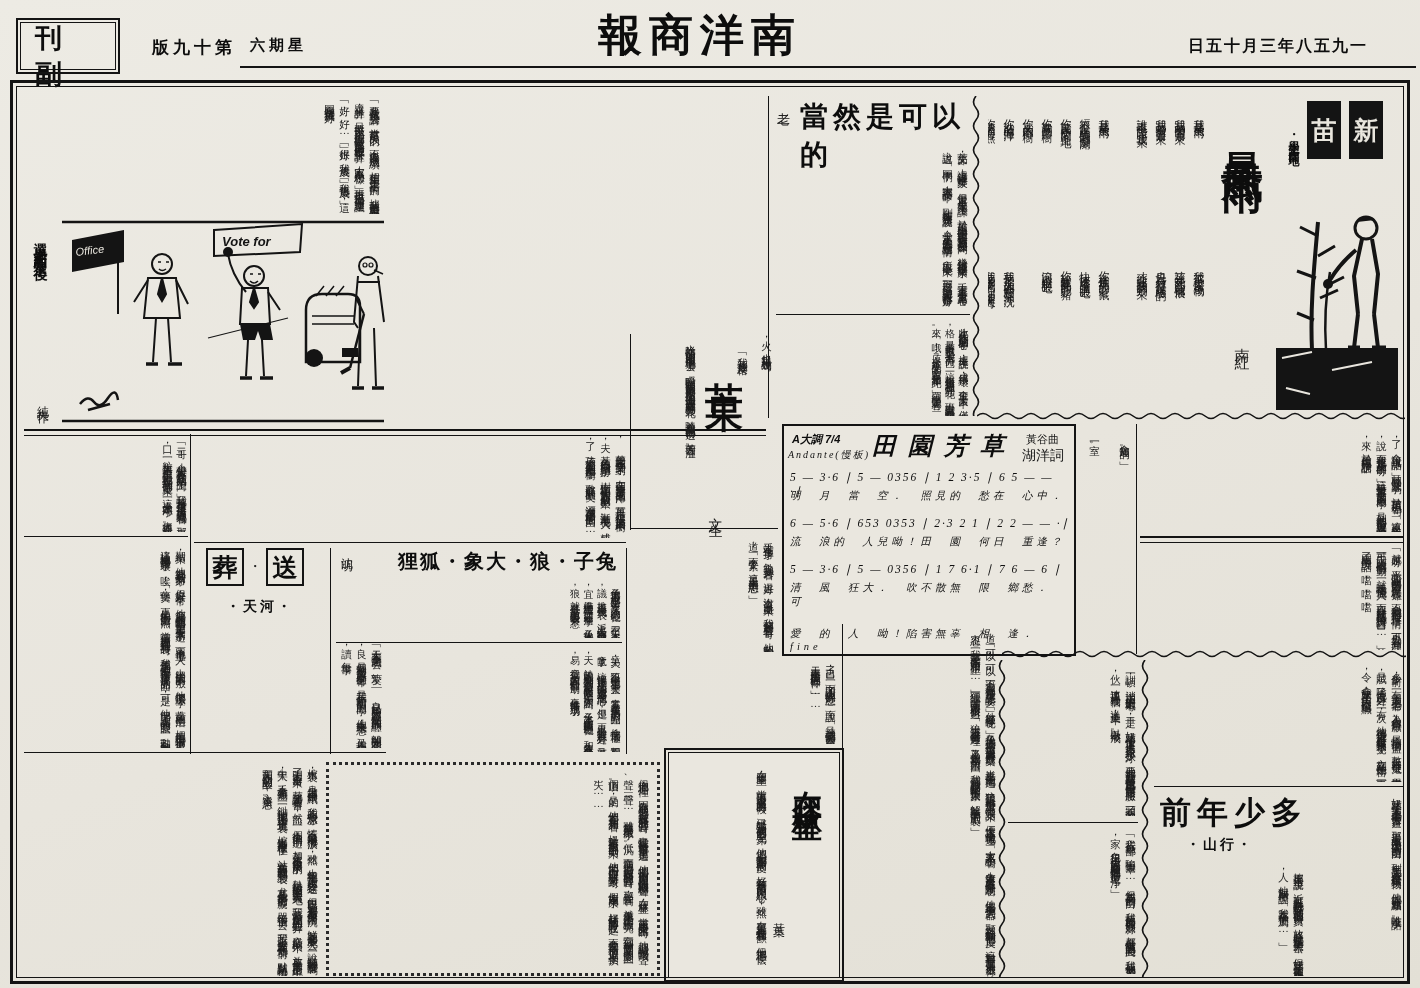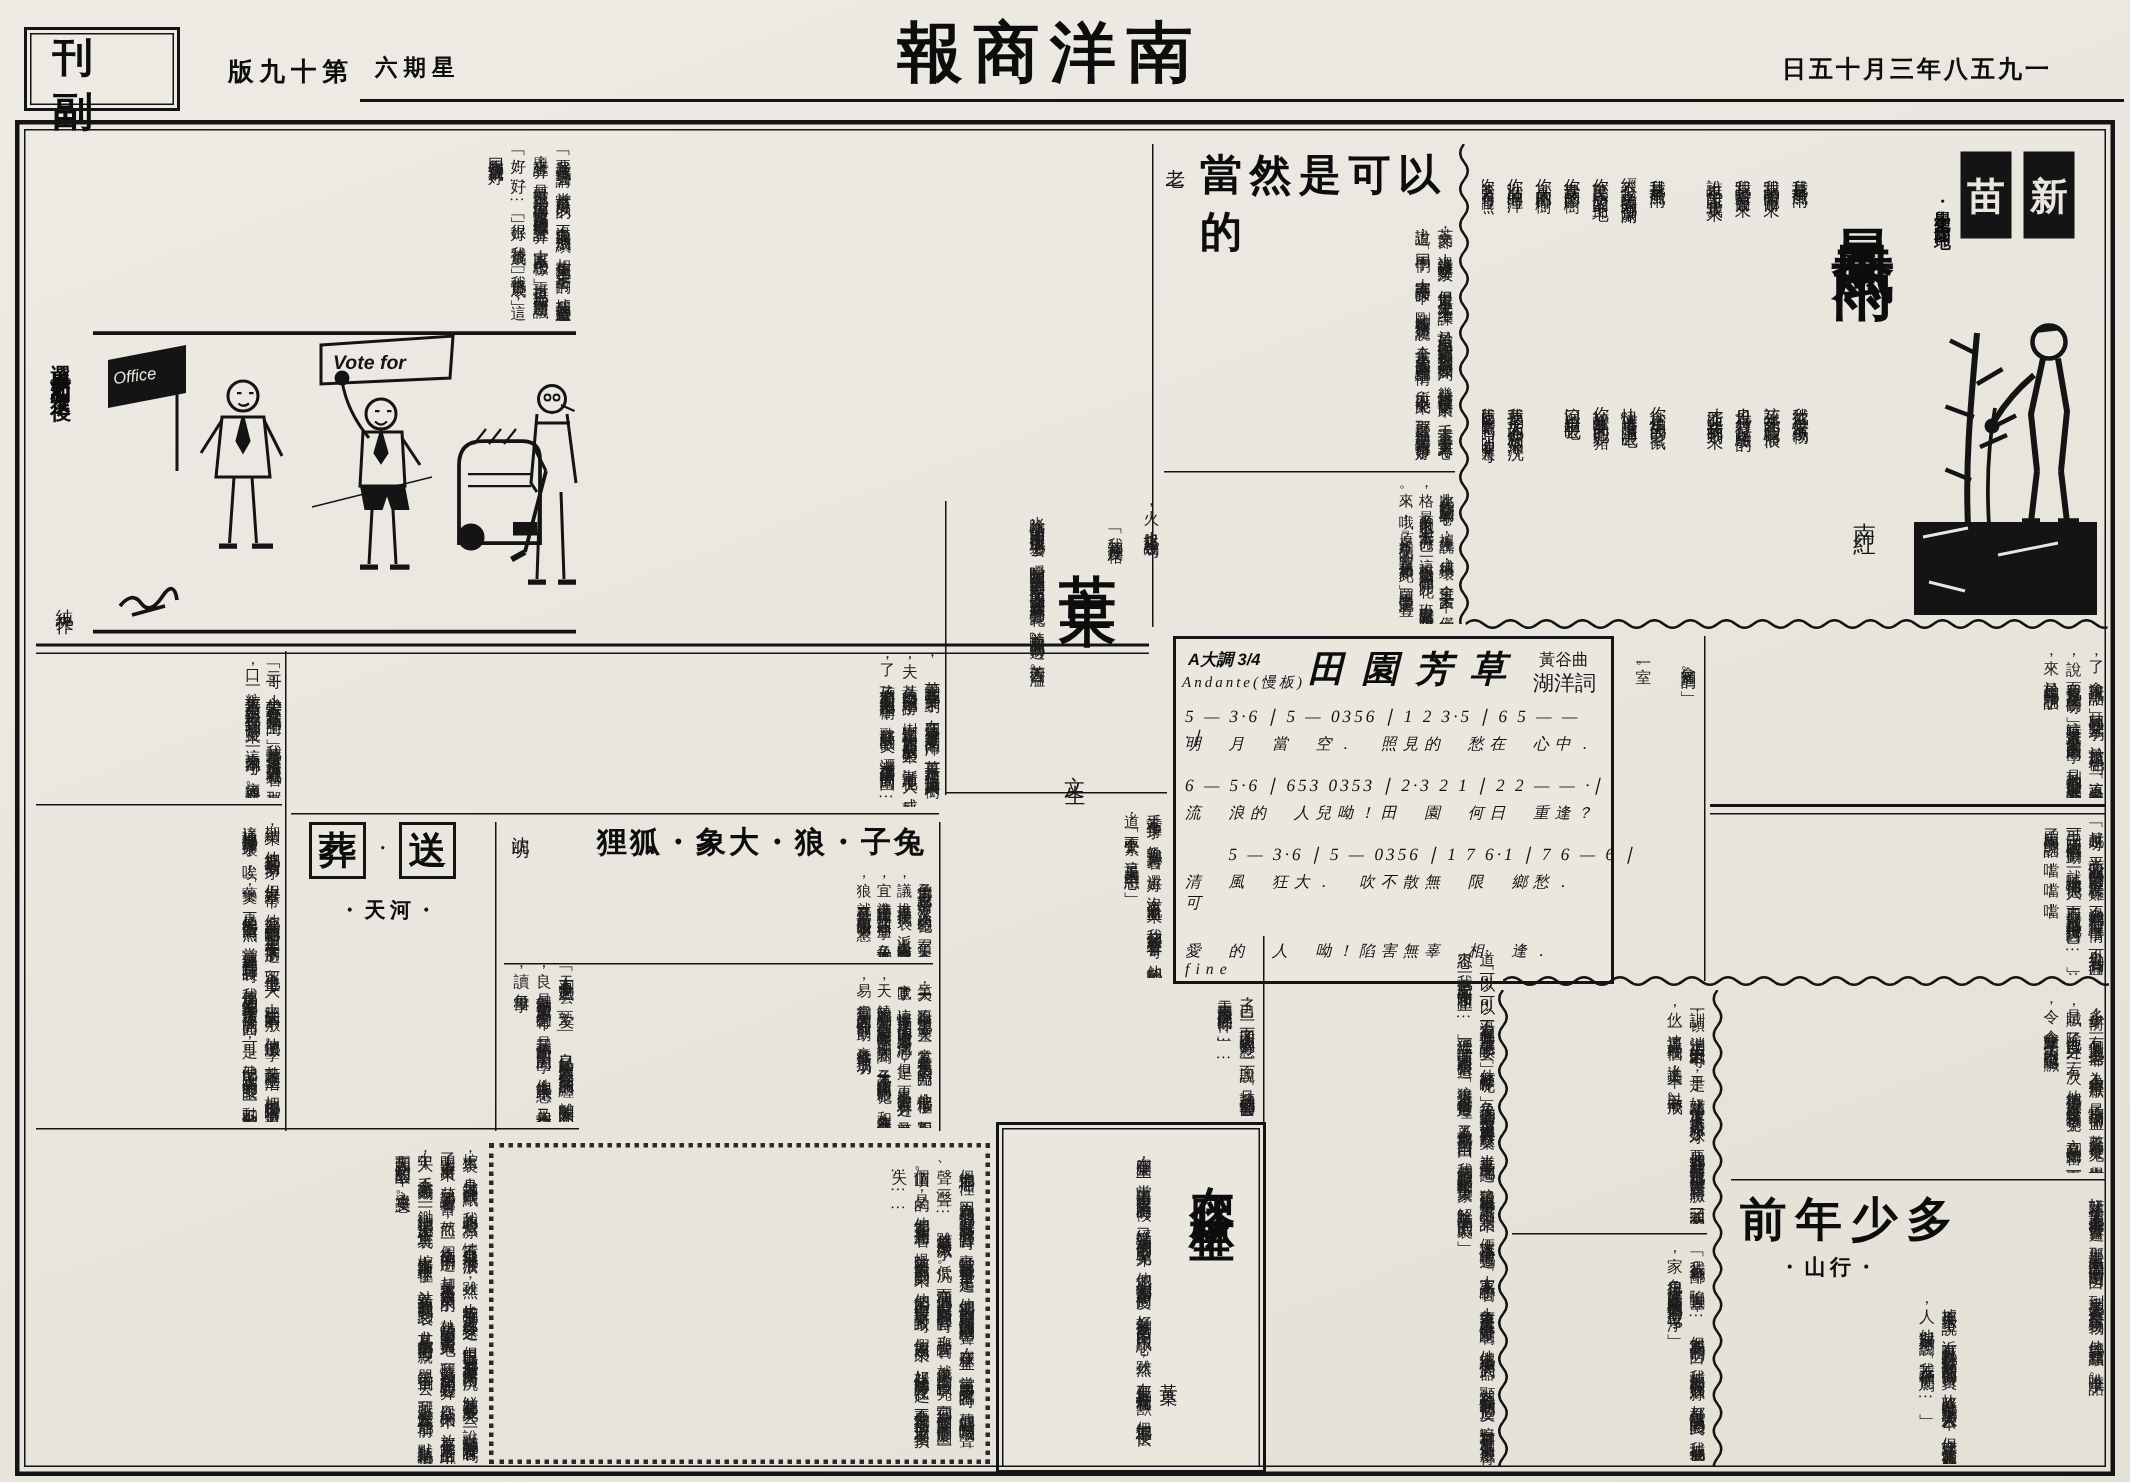--- a/index.html
+++ b/index.html
@@ -174,30 +174,30 @@
 <div class="abs v hd" style="left:698px;top:352px;height:150px;font-size:38px;letter-spacing:14px;">芒果</div>
 <div class="abs v" style="left:706px;top:506px;height:60px;font-size:14px;letter-spacing:6px;">文生</div>
 <div class="abs vr" style="left:630px;top:334px;height:196px;"></div>
 <div class="abs v bt" style="left:634px;top:336px;width:64px;height:188px;line-height:15.5px;">光陰無情的如水流般地過去了，瞬眼間後園裏的芒果樹上又盛開滿蒼翠嫩綠的黃花，隨着和風的傳送，芳香四溢。</div>
 <div class="abs sr" style="left:630px;top:528px;width:148px;"></div>
 <div class="abs v bt" style="left:634px;top:534px;width:142px;height:118px;">手站不住身子，勉強支持着，還好！沒有流出血來，我仰起頭看看二哥，他却哈哈大笑道：「不要緊！這是天主的意思！」</div>
 <div class="abs v bt" style="left:194px;top:434px;width:434px;height:104px;">，芒果開花季節又到了！在這四季皆是夏的南洋，芒果是一種很普遍的果樹。夫，黃色的幼蟲已絕跡了，樹上顆顆碩大如寶石般的芒果，漸漸地長大、成熟了，孩子們興匆匆地圍在樹下，歌聲般的歡笑，瀰漫在芒果樹的周圍……</div>
 <div class="abs sr" style="left:194px;top:542px;width:432px;"></div>
 
 <div class="abs" style="left:782px;top:424px;width:290px;height:228px;border:2px solid #141414;background:#eae7df;">
-  <span class="abs hd" style="left:8px;top:6px;font-size:11px;font-style:italic;">A大調 3/4</span>
+  <span class="abs hd" style="left:8px;top:6px;font-size:11px;font-style:italic;">A大調 7/4</span>
   <span class="abs music" style="left:4px;top:22px;font-size:10px;">Andante(慢板)</span>
   <span class="abs hd" style="left:88px;top:4px;font-size:24px;letter-spacing:12px;font-style:italic;">田園芳草</span>
   <span class="abs" style="left:242px;top:6px;font-size:11px;">黃谷曲</span>
   <span class="abs" style="left:238px;top:21px;font-size:14px;">湖洋詞</span>
   <div class="abs music" style="left:6px;top:44px;width:280px;">5 — 3·6 ∣ 5 — 0356 ∣ 1 2 3·5 ∣ 6 5 — — ·∣</div>
   <div class="abs lyr" style="left:6px;top:63px;width:280px;">明　月　當　空．　照見的　愁在　心中．</div>
   <div class="abs music" style="left:6px;top:90px;width:280px;">6 — 5·6 ∣ 653 0353 ∣ 2·3 2 1 ∣ 2 2 — — ·∣</div>
   <div class="abs lyr" style="left:6px;top:109px;width:280px;">流　浪的　人兒呦！田　園　何日　重逢？</div>
-  <div class="abs music" style="left:6px;top:136px;width:280px;margin-left:29px;">5 — 3·6 ∣ 5 — 0356 ∣ 1 7 6·1 ∣ 7 6 — 6 ∣</div>
+  <div class="abs music" style="left:6px;top:136px;width:280px;">5 — 3·6 ∣ 5 — 0356 ∣ 1 7 6·1 ∣ 7 6 — 6 ∣</div>
   <div class="abs lyr" style="left:6px;top:155px;width:280px;">清　風　狂大．　吹不散無　限　鄉愁．　可</div>
   <div class="abs lyr" style="left:6px;top:201px;width:280px;">愛　的　人　呦！陷害無辜　相　逢．　fine</div>
 </div>
 <div class="abs v bt" style="left:1080px;top:436px;width:52px;height:208px;">會知道的。」
 
 一室。</div>
 <div class="abs vr" style="left:1136px;top:424px;height:230px;"></div>
 
 <div class="abs v bt" style="left:1140px;top:432px;width:264px;height:100px;">了，會說風涼話！」林同學並甘示弱，於是也頂他一句。「這不是以及格不及格來說，而我也是不及格的呀！」這時平常最不愛發言的余同學，見到他們兩位幾乎要爭吵起來，於是也開始說話了。</div>
 <div class="abs dr" style="left:1140px;top:536px;width:264px;"></div>

